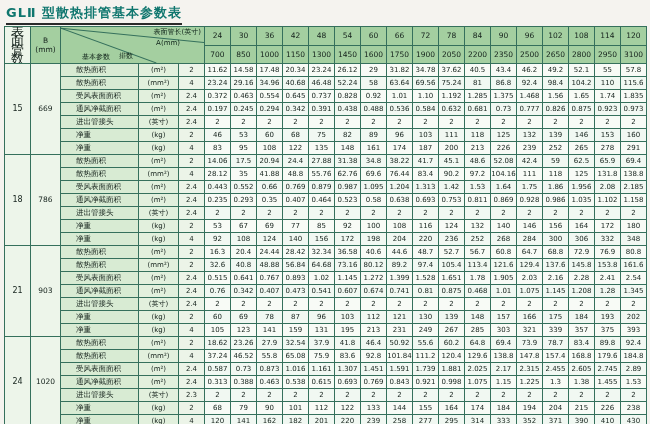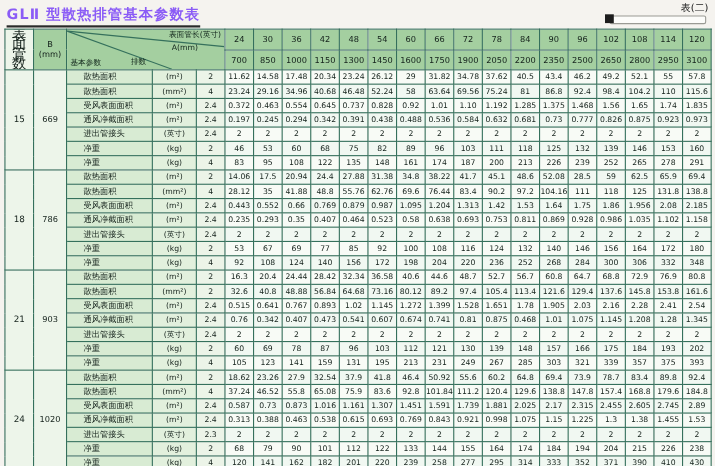--- a/index.html
+++ b/index.html
@@ -5,64 +5,58 @@
   html,body{margin:0;padding:0;}
   body{
     width:650px;height:424px;overflow:hidden;position:relative;
     background:#d9d2cb;font-family:"DejaVu Sans","Liberation Sans",sans-serif;
   }
   .sheet{
     position:absolute;inset:0;background:#f5f3ef;padding:3px 4px 0 4px;box-sizing:border-box;
   }
   .titlebar{display:flex;justify-content:space-between;align-items:flex-start;height:23px;}
   .page-title{
-    font-size:13px;font-weight:bold;color:#8b5cf6;margin:1px 0 0 2px;
+    font-size:13px;font-weight:bold;color:#0f766e;margin:1px 0 0 2px;
     border-bottom:2px solid #2a2a2a;padding-bottom:1px;letter-spacing:1px;white-space:nowrap;
   }
   .corner{width:100px;text-align:right;margin-right:2px;}
   .corner-note{font-size:9px;color:#222;line-height:10px;}
   .scrollbar{position:relative;margin-top:1px;margin-left:10px;width:86px;height:6px;
     background:#fcfcfa;border:1px solid #9a9a94;border-radius:2px;}
   .scroll-thumb{position:absolute;left:-5px;top:-2px;width:8px;height:8px;background:#1d1d1d;}
 
   table{border-collapse:collapse;table-layout:fixed;width:642px;}
   th,td{
     border:1px solid #35705c;text-align:center;vertical-align:middle;
     padding:0;font-size:7px;line-height:12px;height:12px;
     white-space:nowrap;overflow:hidden;color:#14211b;font-weight:normal;
   }
   thead th{background:#a4cfa0;height:13px;line-height:13px;font-size:7.5px;}
   .diag-cell{position:relative;padding:4px;background:#a4cfa0;}
   .diag-cell svg{position:absolute;left:0;top:0;width:100%;height:100%;}
   .diag-txt{position:absolute;font-size:7px;line-height:8px;color:#10241a;}
   .t-len{top:1px;right:3px;}
   .t-a{top:12px;right:24px;}
-  .t-param{left:3px;bottom:2px;}
+  .t-param{left:21px;bottom:2px;}
   .t-rows{left:58px;bottom:3px;}
   .tube-col{background:#edf5ea;font-size:8px;}
   .b-col{background:#edf5ea;font-size:7.5px;margin-left:45px;}
   .lbl{background:#d8ebd3;text-align:left;padding-left:15px;font-size:7.5px;}
   .unit{background:#e2f0dd;}
   .rows-n{background:#ecf4e8;}
   .num{background:#f8fbf6;}
   tbody tr:nth-child(even) .num{background:#f1f8f2;}
   .grp-top td{border-top:1.5px solid #2c6450;}
 </style>
 </head>
 <body>
 
 <div class="sheet">
   <div class="titlebar">
     <div class="page-title">GLⅡ 型散热排管基本参数表</div>
-    <div class="corner">
-      <div class="corner-note">表(二)</div>
-      <div class="scrollbar">
-        <div class="scroll-thumb"></div>
-      </div>
-    </div>
   </div>
 
   <table>
     <colgroup>
       <col style="width:26px">
         <col style="width:30px">
         <col style="width:78px">
       <col style="width:40px">
         <col style="width:26px">
     <col style="width: 26px;">
@@ -306,21 +300,21 @@
           <td class="num">20.94</td>
           <td class="num">24.4</td>
           <td class="num">27.88</td>
           <td class="num">31.38</td>
           <td class="num">34.8</td>
           <td class="num">38.22</td>
           <td class="num">41.7</td>
           <td class="num">45.1</td>
           <td class="num">48.6</td>
           <td class="num">52.08</td>
-          <td class="num">28.5</td>
+          <td class="num">42.4</td>
           <td class="num">59</td>
           <td class="num">62.5</td>
           <td class="num">65.9</td>
           <td class="num">69.4</td>
         </tr>
         <tr>
           <td class="lbl">散热面积</td>
           <td class="unit">(mm²)</td>
           <td class="rows-n">4</td>
           <td class="num">28.12</td>

